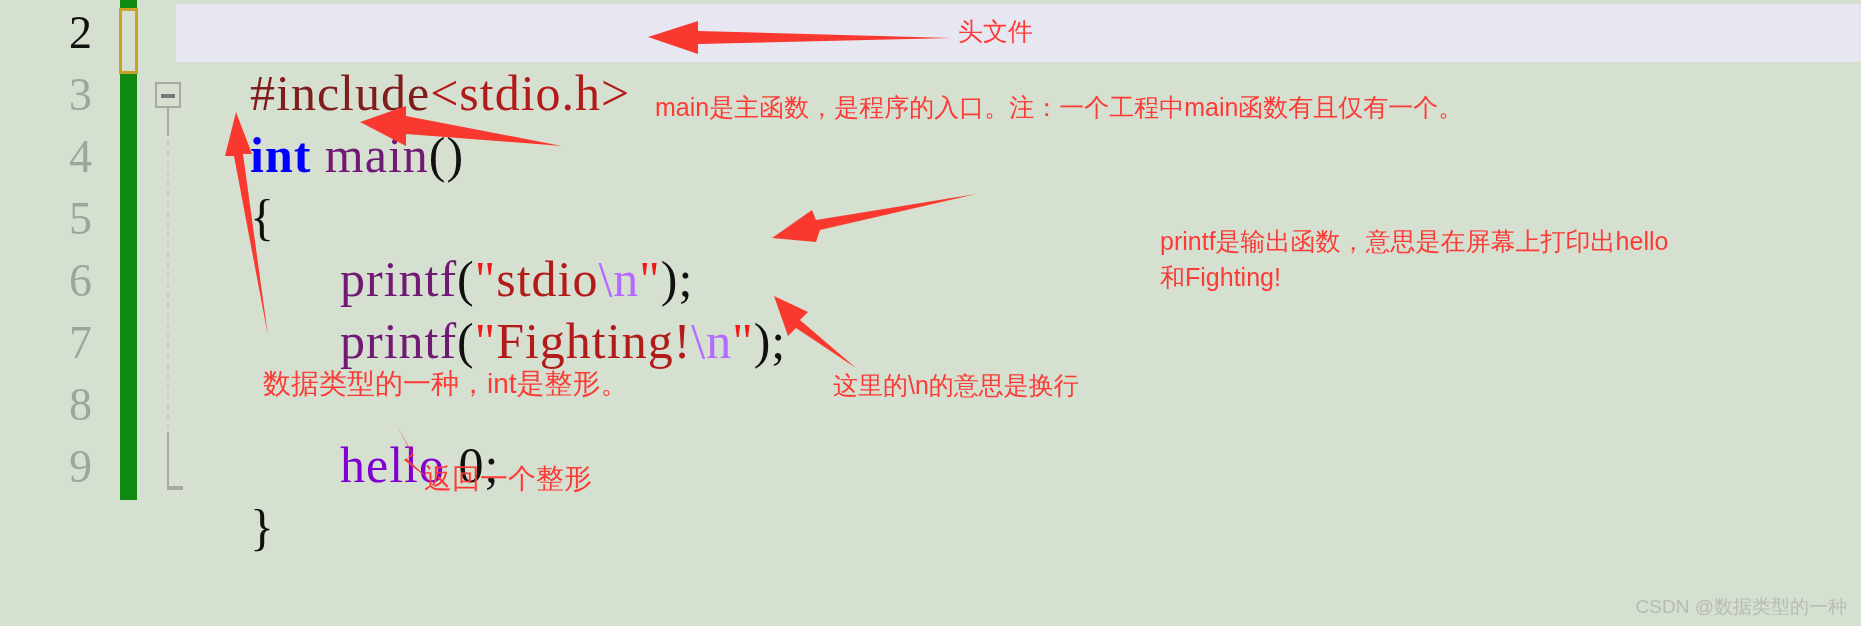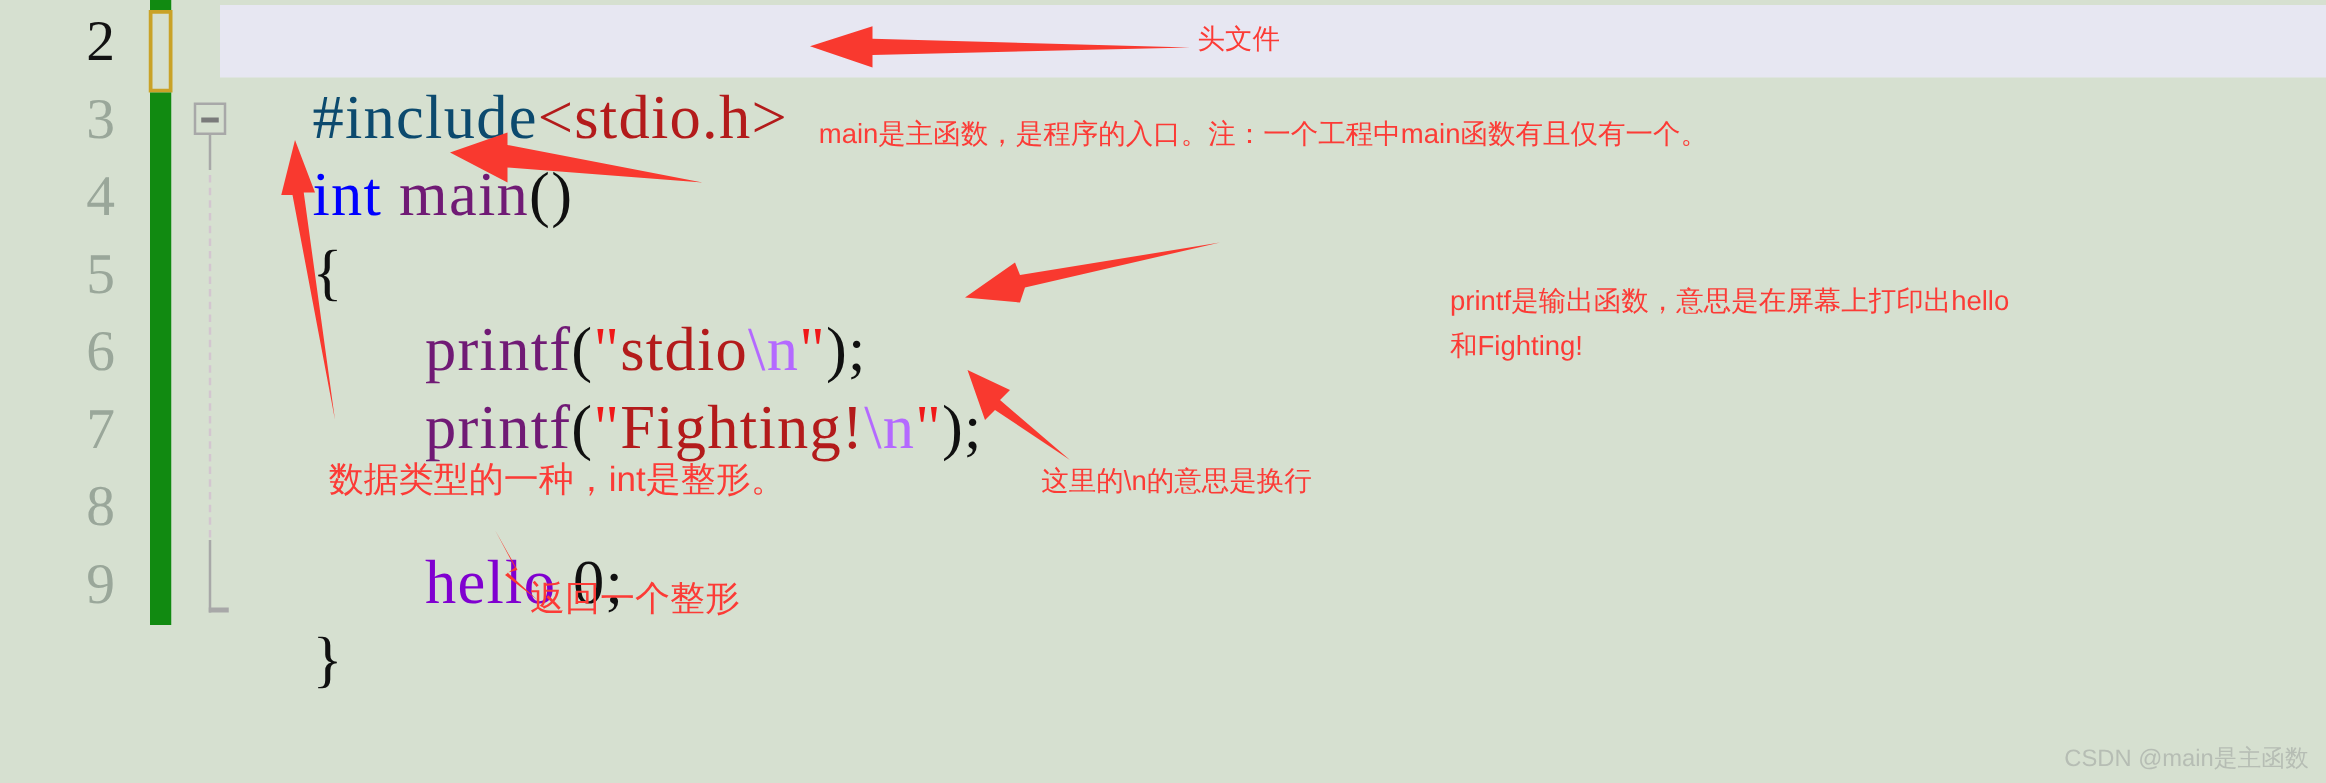--- a/index.html
+++ b/index.html
@@ -58,37 +58,37 @@
   .codeline{
     position:absolute;
     font-family:"Liberation Serif", serif;
     font-size:50px;line-height:62px;
     white-space:pre;
     letter-spacing:1px;
   }
   .hl{
     position:absolute;background:#e7e7f2;
   }
-  .k-pre{color:#0c4a6e;}      
+  .k-pre{color:#7f1d1d;}      
   .k-hdr{color:#b31b1b;}      
-  .k-kw{color:#0000ff;}       
+  .k-kw{color:#0000ff;font-weight:bold;}       
   .k-fn{color:#701a75;}       
   .k-pun{color:#101010;}      
   .k-qt{color:#f01818;}       
   .k-str{color:#b31b1b;}      
   .k-esc{color:#b469ff;}      
   .k-ret{color:#8000d0;}      
 
   
   .anno{
     position:absolute;color:#fc3b36;
     font-family:"Liberation Sans", sans-serif;
     white-space:pre;
   }
-  .anno.big{font-size:22px;line-height:38px;text-align:center;}
+  .anno.big{font-size:25px;line-height:38px;text-align:center;}
   .anno.med{font-size:28px;line-height:38px;}
 
   .arrow{position:absolute;}
 
   .watermark{
     position:absolute;right:14px;bottom:6px;
     font-size:19px;color:#b6bdb4;
     font-family:"Liberation Sans", sans-serif;
     white-space:pre;
   }
@@ -179,15 +179,15 @@
 
   <div class="anno big" style="left:655px;top:88px;">main是主函数，是程序的入口。注：一个工程中main函数有且仅有一个。</div>
   <div class="anno big" style="left:1160px;top:258px;">和Fighting!</div>
 
   <div class="anno med" style="left:263px;top:318px;margin-top:47px;">数据类型的一种，int是整形。</div>
 
   <div class="anno big" style="left:833px;top:366px;">这里的\n的意思是换行</div>
 
   <div class="anno med" style="left:424px;top:460px;">返回一个整形</div>
 
-  <div class="watermark">CSDN @main是主函数</div>
+  <div class="watermark">CSDN @数据类型的一种</div>
 
 </div>
 
 </body></html>

